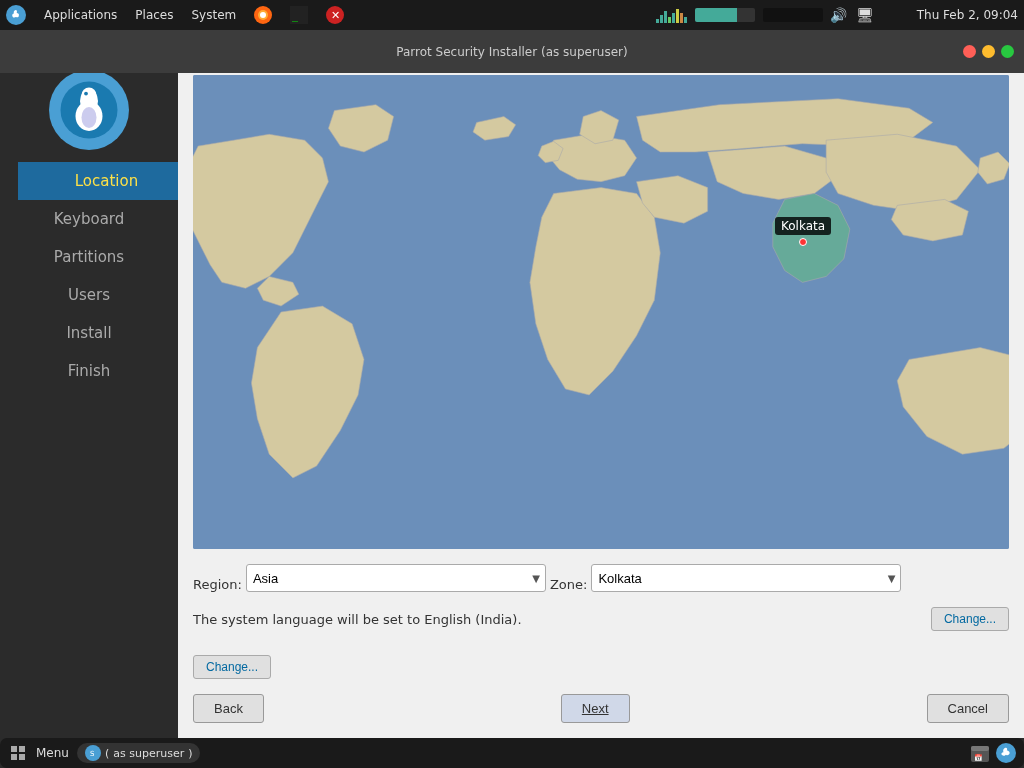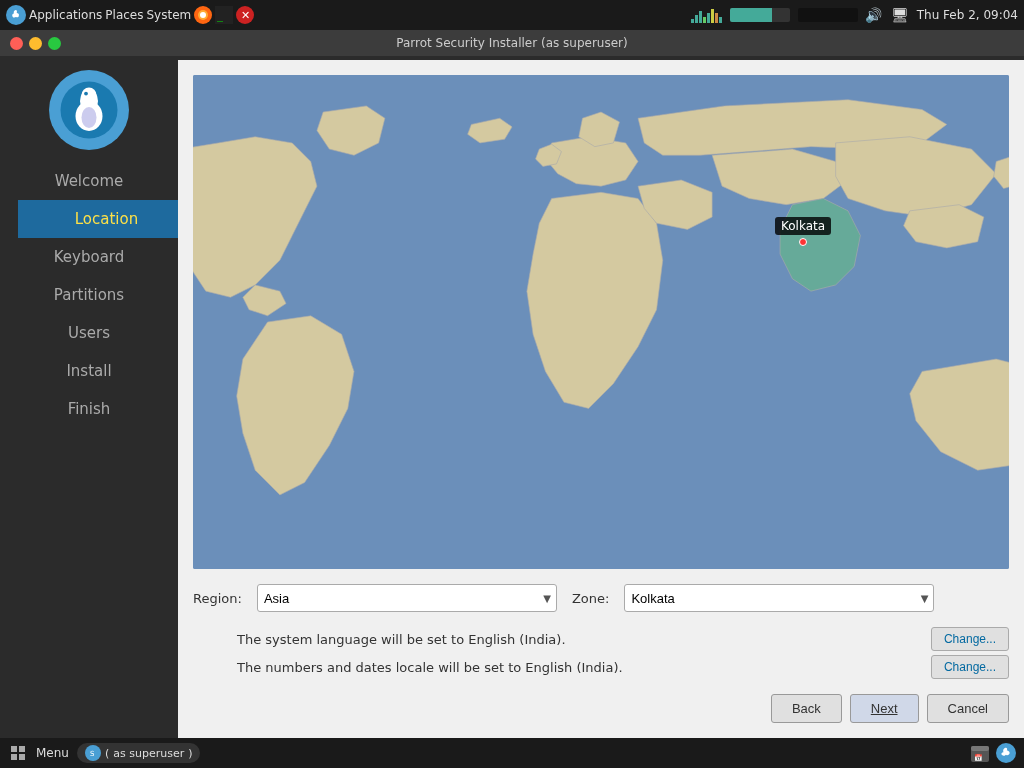--- a/index.html
+++ b/index.html
@@ -20,21 +20,21 @@
       align-items: center;
       justify-content: space-between;
       padding: 0 6px;
       position: absolute;
       top: 0; left: 0; right: 0;
       z-index: 100;
     }
     #taskbar-left {
       display: flex;
       align-items: center;
-      gap: 3px;
+      gap: 18px;
     }
     .taskbar-app-icon {
       width: 20px; height: 20px;
       border-radius: 50%;
       background: #4a9fd4;
       display: flex; align-items: center; justify-content: center;
     }
     .taskbar-app-icon svg { width: 14px; height: 14px; }
     #taskbar-right {
       display: flex;
@@ -42,25 +42,25 @@
       gap: 8px;
     }
     .taskbar-label {
       color: #ddd;
       font-size: 12px;
       cursor: pointer;
     }
 
     
     #titlebar {
-      height: 26px;
+      height: 43px;
       background: #3c3c3c;
       display: flex;
       align-items: center;
-      justify-content: flex-start;
+      justify-content: flex-end;
       padding: 0 10px;
       position: absolute;
       top: 30px; left: 0; right: 0;
       z-index: 100;
     }
     #titlebar-buttons {
       display: flex; gap: 6px; align-items: center;
     }
     .tb-btn {
       width: 13px; height: 13px;
@@ -159,22 +159,22 @@
     .map-marker-dot {
       width: 8px; height: 8px;
       background: #ff3333;
       border-radius: 50%;
       border: 1px solid #fff;
     }
 
     
     #form-area {
       display: flex;
-      align-items: center;
-      gap: 15px;
+      align-items: flex-end;
+      gap: 4px;
       margin-bottom: 15px;
     }
     .form-label {
       font-size: 13px;
       color: #333;
     }
     .form-select {
       height: 28px;
       border: 1px solid #aaa;
       border-radius: 3px;
@@ -200,23 +200,22 @@
       transform: translateY(-50%);
       pointer-events: none;
       font-size: 10px;
       color: #555;
     }
 
     
     #info-area {
       display: flex;
       flex-direction: column;
-      gap: 4px;
+      gap: 24px;
       margin-bottom: 15px;
-      margin-left: 44px;
     }
     .info-row {
       display: flex;
       align-items: center;
       justify-content: space-between;
     }
     .info-text {
       font-size: 13px;
       color: #333;
     }
@@ -226,21 +225,21 @@
       border: 1px solid #aaa;
       border-radius: 3px;
       font-size: 12px;
       cursor: pointer;
       color: #0369a1;
     }
 
     
     #nav-buttons {
       display: flex;
-      justify-content: flex-end;
+      justify-content: space-between;
       gap: 8px;
     }
     .nav-btn {
       padding: 6px 20px;
       background: #e0e0e0;
       border: 1px solid #999;
       border-radius: 3px;
       font-size: 13px;
       cursor: pointer;
       color: #333;
@@ -253,20 +252,21 @@
     
     #bottom-bar {
       height: 30px;
       background: #1a1a1a;
       position: absolute;
       bottom: 0; left: 0; right: 0;
       display: flex;
       align-items: center;
       padding: 0 8px;
       gap: 8px;
+      border-radius: 7px;
     }
     #bottom-bar .bb-icon {
       width: 20px; height: 20px;
       display: flex; align-items: center; justify-content: center;
       cursor: pointer;
     }
     #bottom-bar .bb-menu {
       color: #ddd;
       font-size: 12px;
       cursor: pointer;
@@ -293,20 +293,21 @@
     }
     .audio-bar {
       width: 3px;
       background: #4a9;
     }
 
     
     #clock {
       color: #ddd;
       font-size: 12px;
+      margin-left: 35px;
     }
   </style>
 </head>
 <body>
 
 <div id="taskbar">
   <div id="taskbar-left">
     <div class="taskbar-app-icon">
       <svg viewBox="0 0 20 20" fill="white">
           <circle cx="10" cy="10" r="9" fill="#4a9fd4"></circle>
@@ -382,21 +383,20 @@
         <circle cx="40" cy="40" r="38" fill="#1a7ab0"></circle>
 
         <ellipse cx="40" cy="48" rx="18" ry="20" fill="white"></ellipse>
         <ellipse cx="40" cy="28" rx="12" ry="16" fill="white"></ellipse>
         <circle cx="40" cy="20" r="10" fill="white"></circle>
         <circle cx="36" cy="18" r="2.5" fill="#1a7ab0"></circle>
         <path d="M40 24 L35 32 L45 32 Z" fill="white"></path>
         <ellipse cx="40" cy="50" rx="10" ry="14" fill="#cce"></ellipse>
       </svg>
     </div>
-    <div class="sidebar-nav-item">Welcome</div>
     <div class="sidebar-nav-item active">Location</div>
     <div class="sidebar-nav-item">Keyboard</div>
     <div class="sidebar-nav-item">Partitions</div>
     <div class="sidebar-nav-item">Users</div>
     <div class="sidebar-nav-item">Install</div>
     <div class="sidebar-nav-item">Finish</div>
   </div>
 
   <div id="content">
 
@@ -480,21 +480,20 @@
         <span class="select-arrow">▼</span>
       </div>
     </div>
 
     <div id="info-area">
       <div class="info-row">
         <span class="info-text">The system language will be set to English (India).</span>
         <button class="change-btn">Change...</button>
       </div>
       <div class="info-row">
-        <span class="info-text">The numbers and dates locale will be set to English (India).</span>
         <button class="change-btn">Change...</button>
       </div>
     </div>
 
     <div id="nav-buttons">
       <button class="nav-btn">Back</button>
       <button class="nav-btn primary">Next</button>
       <button class="nav-btn">Cancel</button>
     </div>
 

